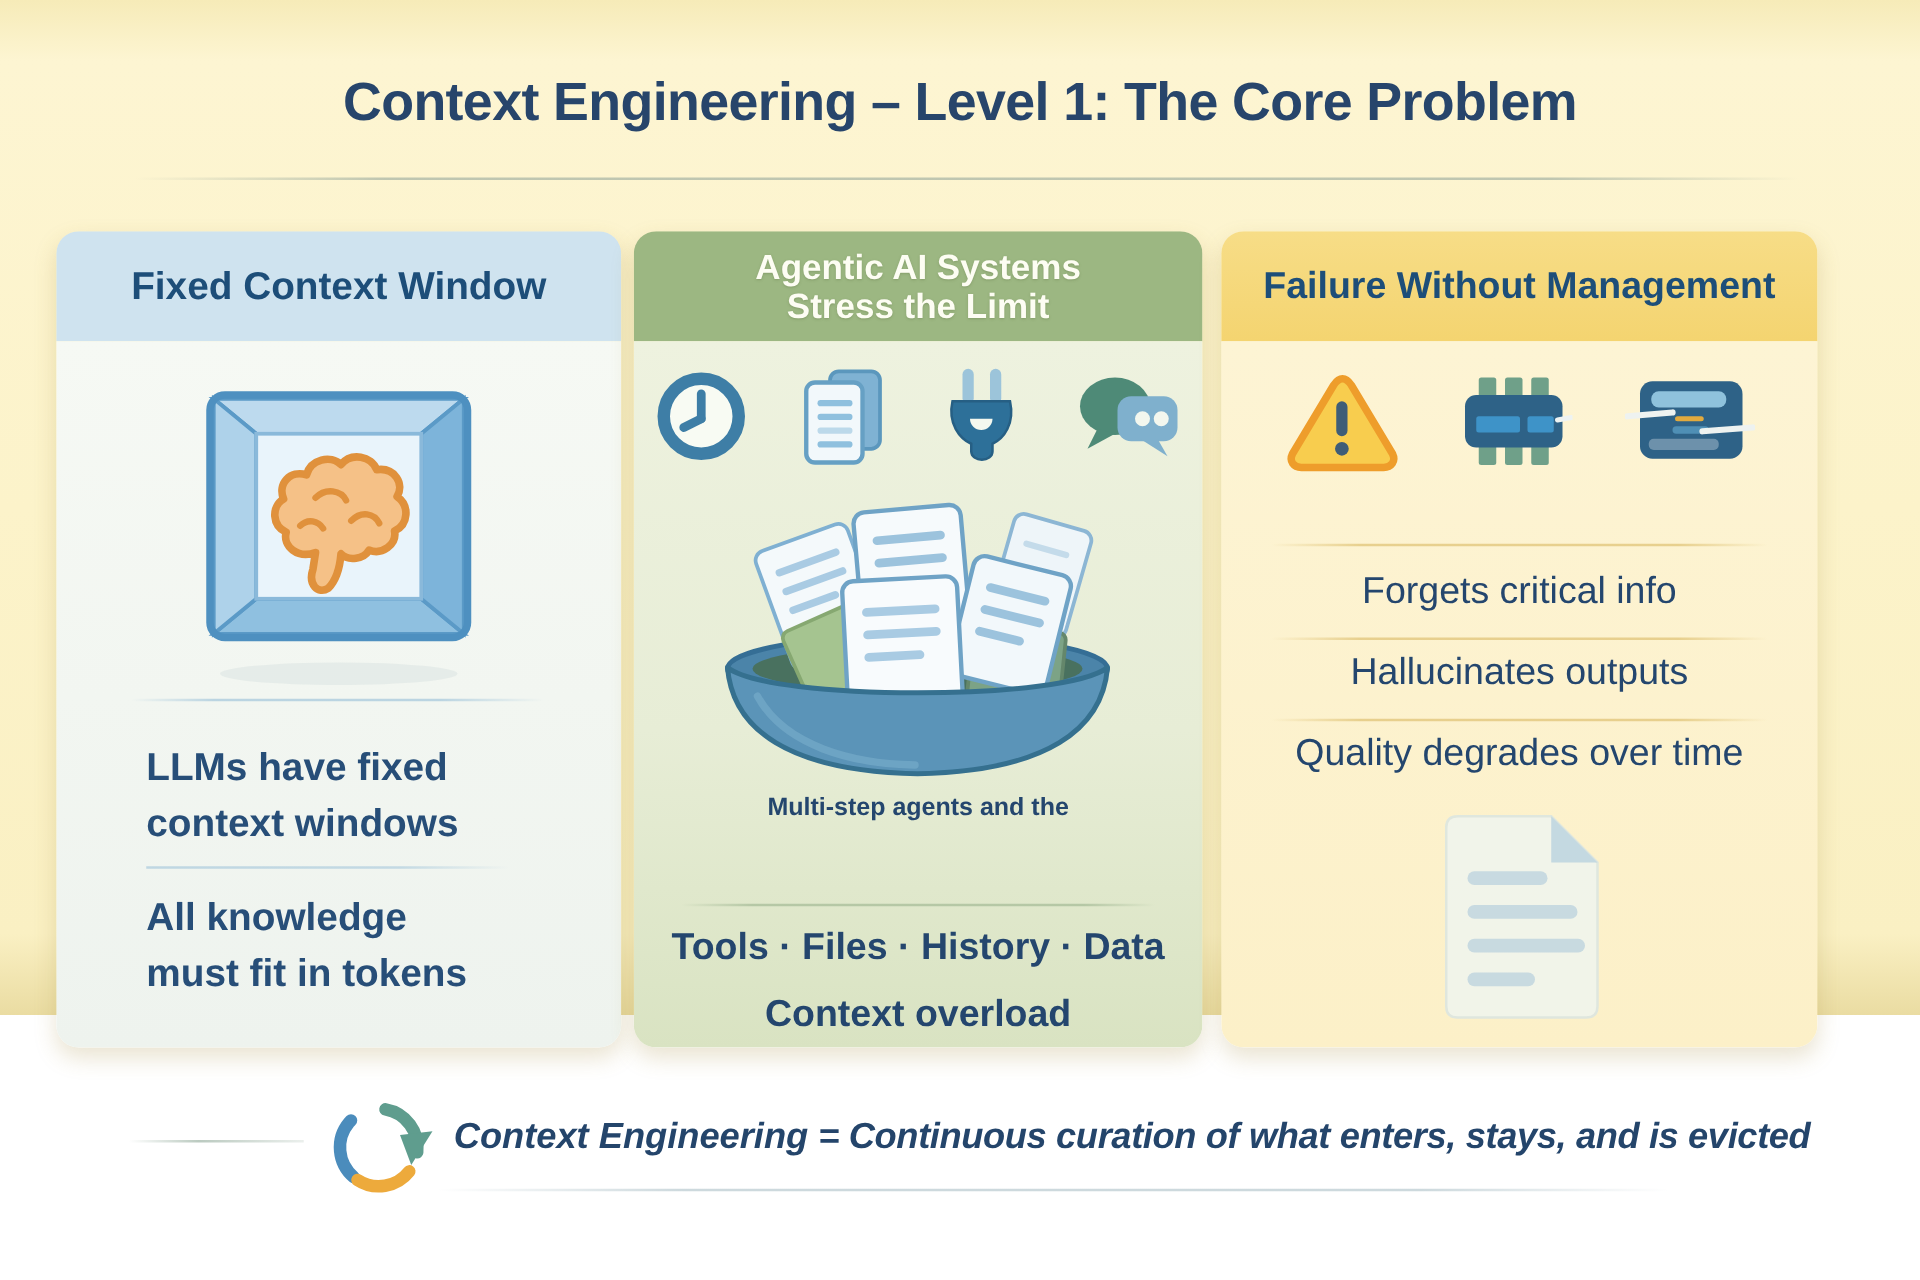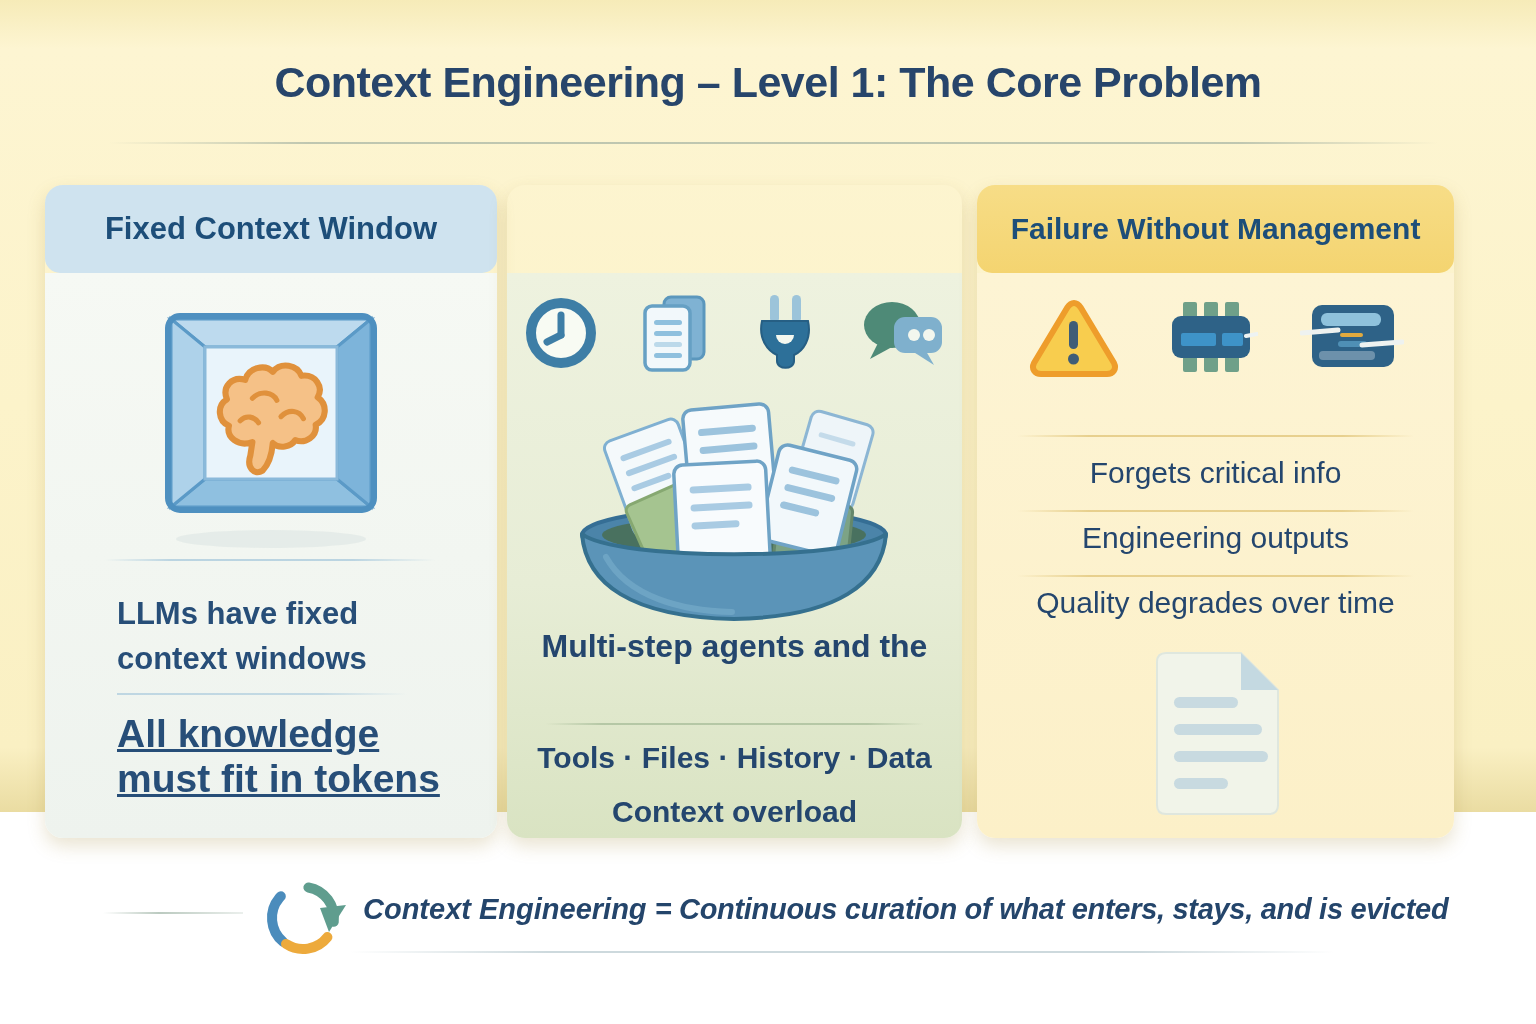--- a/index.html
+++ b/index.html
@@ -23,45 +23,45 @@
     background: linear-gradient(90deg, rgba(140,160,150,0), rgba(140,160,150,0.55) 15%, rgba(140,160,150,0.55) 85%, rgba(140,160,150,0));
   }
   .card {
     position:absolute; top:185px; height:653px; border-radius:18px;
     box-shadow: 0 8px 18px rgba(160,130,50,0.22);
     overflow:hidden;
   }
   .card-header {
     position:absolute; top:0; left:0; width:100%; height:88px;
     display:flex; flex-direction:column; align-items:center; justify-content:center;
-    font-weight:700; text-align:center;border-radius:15px;
+    font-weight:700; text-align:center;
   }
   .card-body { position:absolute; top:88px; left:0; width:100%; height:565px; }
 
   
   #card1 { left:45px; width:452px; }
   #card1 .card-header { background:#cfe3ef; color:#1d4e79; font-size:31px; }
   #card1 .card-body { background:linear-gradient(180deg,#f6f9f4 0%, #eef3ee 100%); }
   #card1 .icon-wrap { position:absolute; top:18px; left:0; width:100%; display:flex; justify-content:center; }
   .c1-divider1 { position:absolute; top:286px; left:60px; width:330px; height:2px;
     background:linear-gradient(90deg, rgba(150,190,215,0), rgba(150,190,215,0.6) 20%, rgba(150,190,215,0.6) 75%, rgba(150,190,215,0)); }
   .c1-block1 { position:absolute; top:318px; left:72px; font-size:31px; font-weight:700; color:#274e78; line-height:45px; }
   .c1-divider2 { position:absolute; top:420px; left:72px; width:290px; height:2px;
     background:linear-gradient(90deg, rgba(150,190,215,0.55), rgba(150,190,215,0.5) 70%, rgba(150,190,215,0)); }
-  .c1-block2 { position:absolute; top:438px; left:72px; font-size:39px; font-weight:700; color:#274e78; line-height:45px;text-decoration:underline; }
+  .c1-block2 { position:absolute; top:438px; left:72px; font-size:31px; font-weight:700; color:#274e78; line-height:45px; }
 
   
   #card2 { left:507px; width:455px; }
   #card2 .card-header { background:#9cb782; color:#fdfdf3; font-size:28px; line-height:31px;
     text-shadow:0 1px 2px rgba(90,110,60,0.35); }
   #card2 .card-body { background:linear-gradient(180deg,#eef2df 0%, #e7edd6 55%, #d9e3c2 100%); }
   .c2-icons { position:absolute; top:20px; left:0; width:100%; display:flex; justify-content:center; align-items:center; gap:34px; }
   .c2-basket { position:absolute; top:112px; left:0; width:100%; display:flex; justify-content:center; }
   .c2-caption { position:absolute; top:352px; left:0; width:100%; text-align:center;
-    font-size:32px; font-weight:700; color:#24466e; line-height:43px; }
+    font-size:20px; font-weight:700; color:#24466e; line-height:43px; }
   .c2-divider { position:absolute; top:450px; left:38px; width:379px; height:2px;
     background:linear-gradient(90deg, rgba(130,160,120,0), rgba(130,160,120,0.45) 15%, rgba(130,160,120,0.45) 85%, rgba(130,160,120,0)); }
   .c2-list { position:absolute; top:468px; left:0; width:100%; text-align:center; font-size:30px; font-weight:700; color:#24466e; }
   .c2-overload { position:absolute; top:522px; left:0; width:100%; text-align:center; font-size:30px; font-weight:700; color:#24466e; }
 
   
   #card3 { left:977px; width:477px; }
   #card3 .card-header { background:linear-gradient(180deg,#f7dd87 0%, #f4d470 100%); color:#1d4e79; font-size:30px; }
   #card3 .card-body { background:linear-gradient(180deg,#fdf4d4 0%, #fcf0c8 100%); }
   .c3-icons { position:absolute; top:22px; left:0; width:100%; display:flex; justify-content:center; align-items:center; gap:42px; }
@@ -119,20 +119,24 @@
       </div>
       <div class="c1-divider2"></div>
       <div class="c1-block2">
         <div>All knowledge</div>
         <div>must fit in tokens</div>
       </div>
     </div>
   </div>
 
   <div class="card" id="card2">
+    <div class="card-header">
+      <span>Agentic AI Systems</span>
+      <span>Stress the Limit</span>
+    </div>
     <div class="card-body">
       <div class="c2-icons">
         <span>
           <svg width="78" height="78" viewBox="0 0 78 78">
             <circle cx="39" cy="39" r="30" fill="#f8fbf3" stroke="#3e7ea6" stroke-width="10"></circle>
             <path d="M39 41 V21" stroke="#3e7ea6" stroke-width="7" stroke-linecap="round"></path>
             <path d="M39 41 L25 48" stroke="#3e7ea6" stroke-width="7" stroke-linecap="round"></path>
           </svg>
         </span>
         <span>
@@ -256,21 +260,21 @@
             <rect x="19" y="54" width="56" height="9" rx="4" fill="#ffffff" opacity="0.3"></rect>
             <path d="M2 36 L38 33" stroke="#eef2f0" stroke-width="5" stroke-linecap="round"></path>
             <path d="M62 48 L102 45" stroke="#eef2f0" stroke-width="5" stroke-linecap="round"></path>
           </svg>
         </span>
       </div>
 
       <div class="c3-divider" style="top:162px"></div>
       <div class="c3-line" style="top:183px">Forgets critical info</div>
       <div class="c3-divider" style="top:237px"></div>
-      <div class="c3-line" style="top:248px">Engineering outputs</div>
+      <div class="c3-line" style="top:248px">Hallucinates outputs</div>
       <div class="c3-divider" style="top:302px"></div>
       <div class="c3-line" style="top:313px">Quality degrades over time</div>
 
       <div class="c3-doc">
         <svg width="155" height="175" viewBox="0 0 155 175">
           <path d="M28 8 H103 L140 45 V160 Q140 169 131 169 H28 Q19 169 19 160 V17 Q19 8 28 8 Z" fill="#eff5f1" stroke="#d9e5e3" stroke-width="2"></path>
           <path d="M103 8 L140 45 H103 Z" fill="#b8d4e6"></path>
           <rect x="36" y="52" width="64" height="11" rx="5.5" fill="#bdd6e6"></rect>
           <rect x="36" y="79" width="88" height="11" rx="5.5" fill="#bdd6e6"></rect>
           <rect x="36" y="106" width="94" height="11" rx="5.5" fill="#bdd6e6"></rect>

